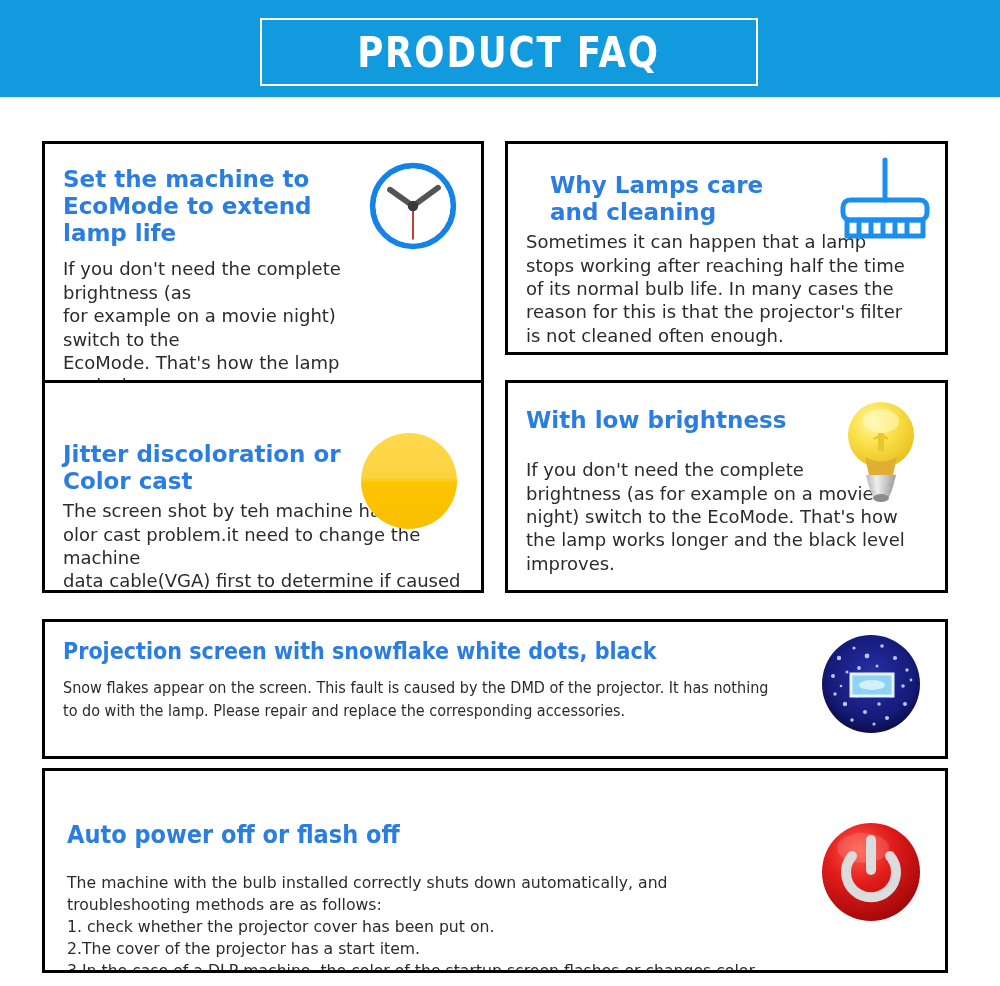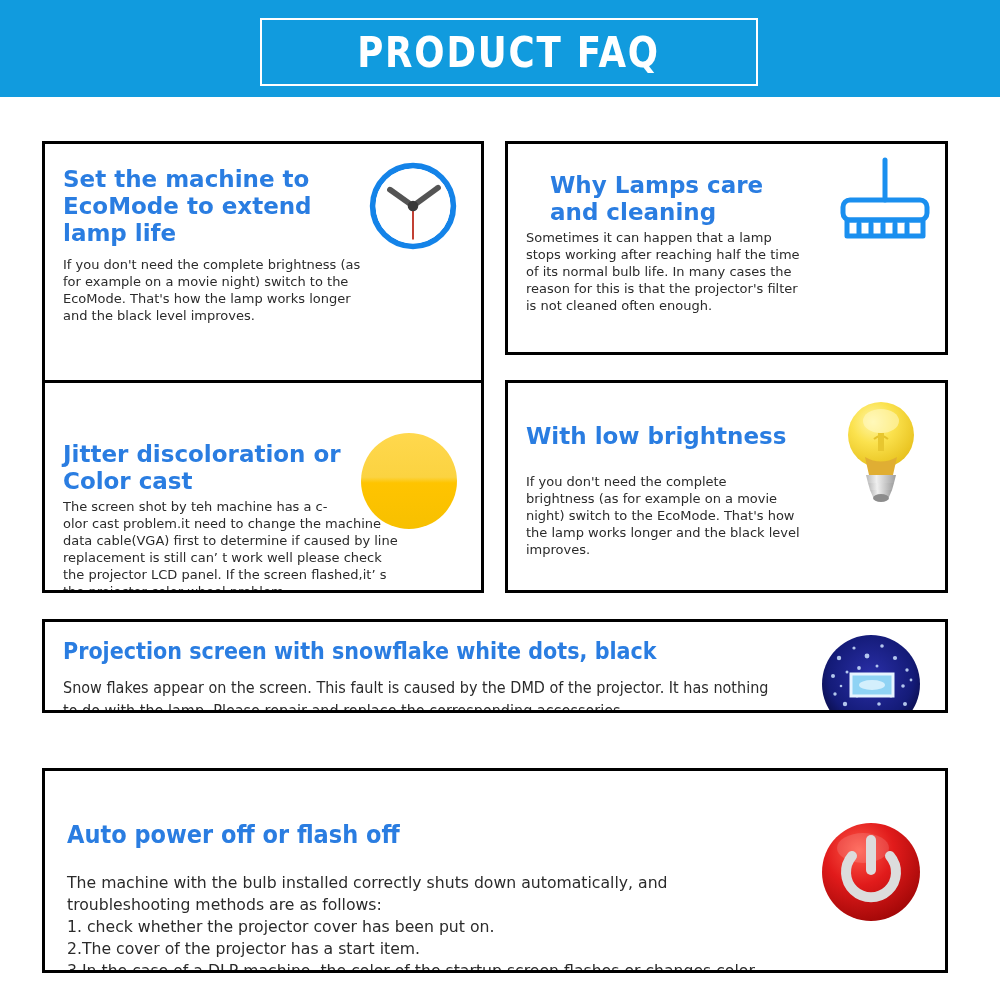--- a/index.html
+++ b/index.html
@@ -48,47 +48,47 @@
   .card-title{
     color:#2A7DE1;
     font-weight:bold;
     font-size:23px;
     line-height:1.18;
     margin:0 0 2px 0;
     white-space:pre-line;
   }
   .card-text{
     color:#2b2b2b;
-    font-size:13px;
+    font-size:18px;
     line-height:1.30;
     margin:0;
     white-space:pre-line;
   }
   
   #card-eco{left:42px;top:141px;width:442px;height:258px;}
   #card-lamp{left:505px;top:141px;width:443px;height:214px;}
   #card-jitter{left:42px;top:380px;width:442px;height:213px;}
   #card-bright{left:505px;top:380px;width:443px;height:213px;}
-  #card-snow{left:42px;top:619px;width:906px;height:94px;}
+  #card-snow{left:42px;top:619px;width:906px;height:140px;}
   #card-power{left:42px;top:768px;width:906px;height:205px;}
 
   #card-eco .card-title{padding-top:8px;}
   #card-eco .card-text{padding-top:8px;}
   #card-eco .card-body{padding-left:18px;}
   #card-eco .card-title, #card-eco .card-text{max-width:300px;}
 
   #card-lamp .card-body{padding-top:28px;padding-left:18px;}
   #card-lamp .card-title{max-width:300px;margin-left:24px;}
   #card-lamp .card-text{max-width:400px;padding-top:2px;}
 
   #card-jitter .card-body{padding-top:26px;padding-left:18px;margin-top:32px;}
   #card-jitter .card-title{max-width:330px;}
   #card-jitter .card-text{max-width:410px;padding-top:2px;}
 
-  #card-bright .card-body{padding-top:40px;padding-left:18px;}
+  #card-bright .card-body{padding-top:24px;padding-left:18px;}
   #card-bright .card-title{max-width:340px;}
   #card-bright .card-text{max-width:385px;padding-top:22px;}
 
   
   #card-snow .card-body{padding-top:16px;padding-left:18px;}
   #card-snow .card-title{font-size:23px;transform:scaleX(0.90);transform-origin:left center;}
   #card-snow .card-text{font-size:15.5px;padding-top:10px;max-width:800px;
      transform:scaleX(0.93);transform-origin:left center;line-height:1.45;}
 
   #card-power .card-body{padding-top:20px;padding-left:22px;margin-top:29px;}

